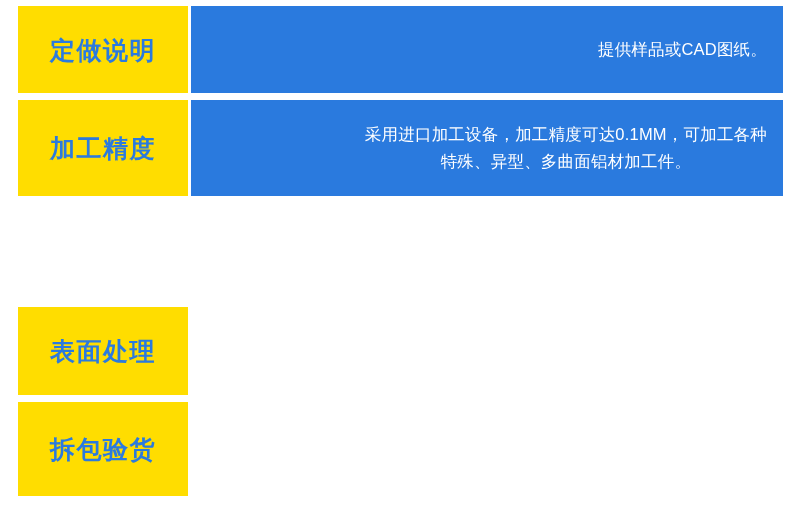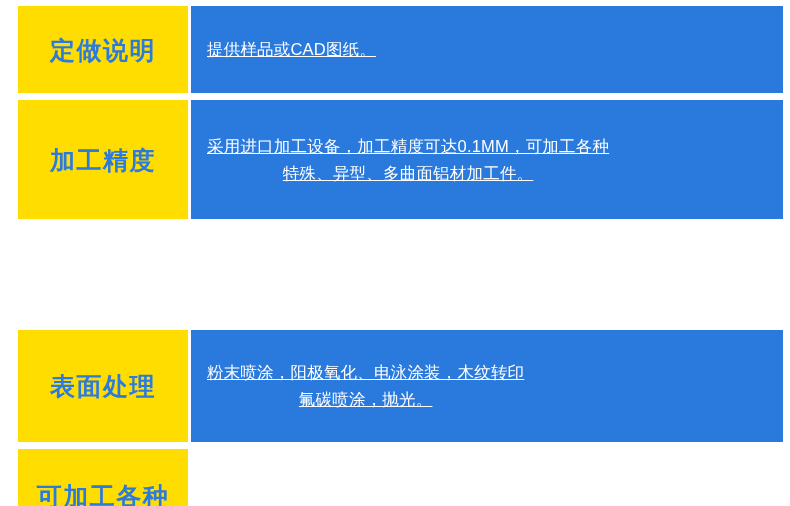--- a/index.html
+++ b/index.html
@@ -42,37 +42,36 @@
     letter-spacing: 1.5px;
     line-height: 1.2;
     box-sizing: border-box;
   }
   .spec-value {
     flex: 1 1 auto;
     background: #2a7ade;
     color: #ffffff;
     display: flex;
     align-items: center;
-    justify-content: flex-start;
+    justify-content: flex-end;
     box-sizing: border-box;
     padding: 4px 16px;
-    text-decoration: underline;
   }
   .spec-value-text {
     font-size: 16.5px;
     line-height: 1.62;
     text-align: center;
     letter-spacing: 0.2px;
     white-space: pre-line;
   }
   
   .row-h1 { height: 87px; }
-  .row-h2 { height: 119px; }
+  .row-h2 { height: 96px; }
   .row-h3 { height: 97px; }
-  .row-h4 { height: 112px; }
+  .row-h4 { height: 88px; }
   .row-h5 { height: 94px; }
 </style>
 </head>
 <body>
 
 <div id="spec-table">
 
   <div class="spec-row row-h1">
     <div class="spec-label">
       <span>定做说明</span>
@@ -92,25 +91,21 @@
     </div>
   </div>
 
   <div class="spec-row row-h3">
   </div>
 
   <div class="spec-row row-h4">
     <div class="spec-label">
       <span>表面处理</span>
     </div>
-    <div class="spec-value">
-      <span class="spec-value-text">粉末喷涂，阳极氧化、电泳涂装，木纹转印
-氟碳喷涂，抛光。</span>
-    </div>
   </div>
 
   <div class="spec-row row-h5">
     <div class="spec-label">
-      <span>可加工各种</span>
+      <span>拆包验货</span>
     </div>
   </div>
 
 </div>
 
 </body></html>

